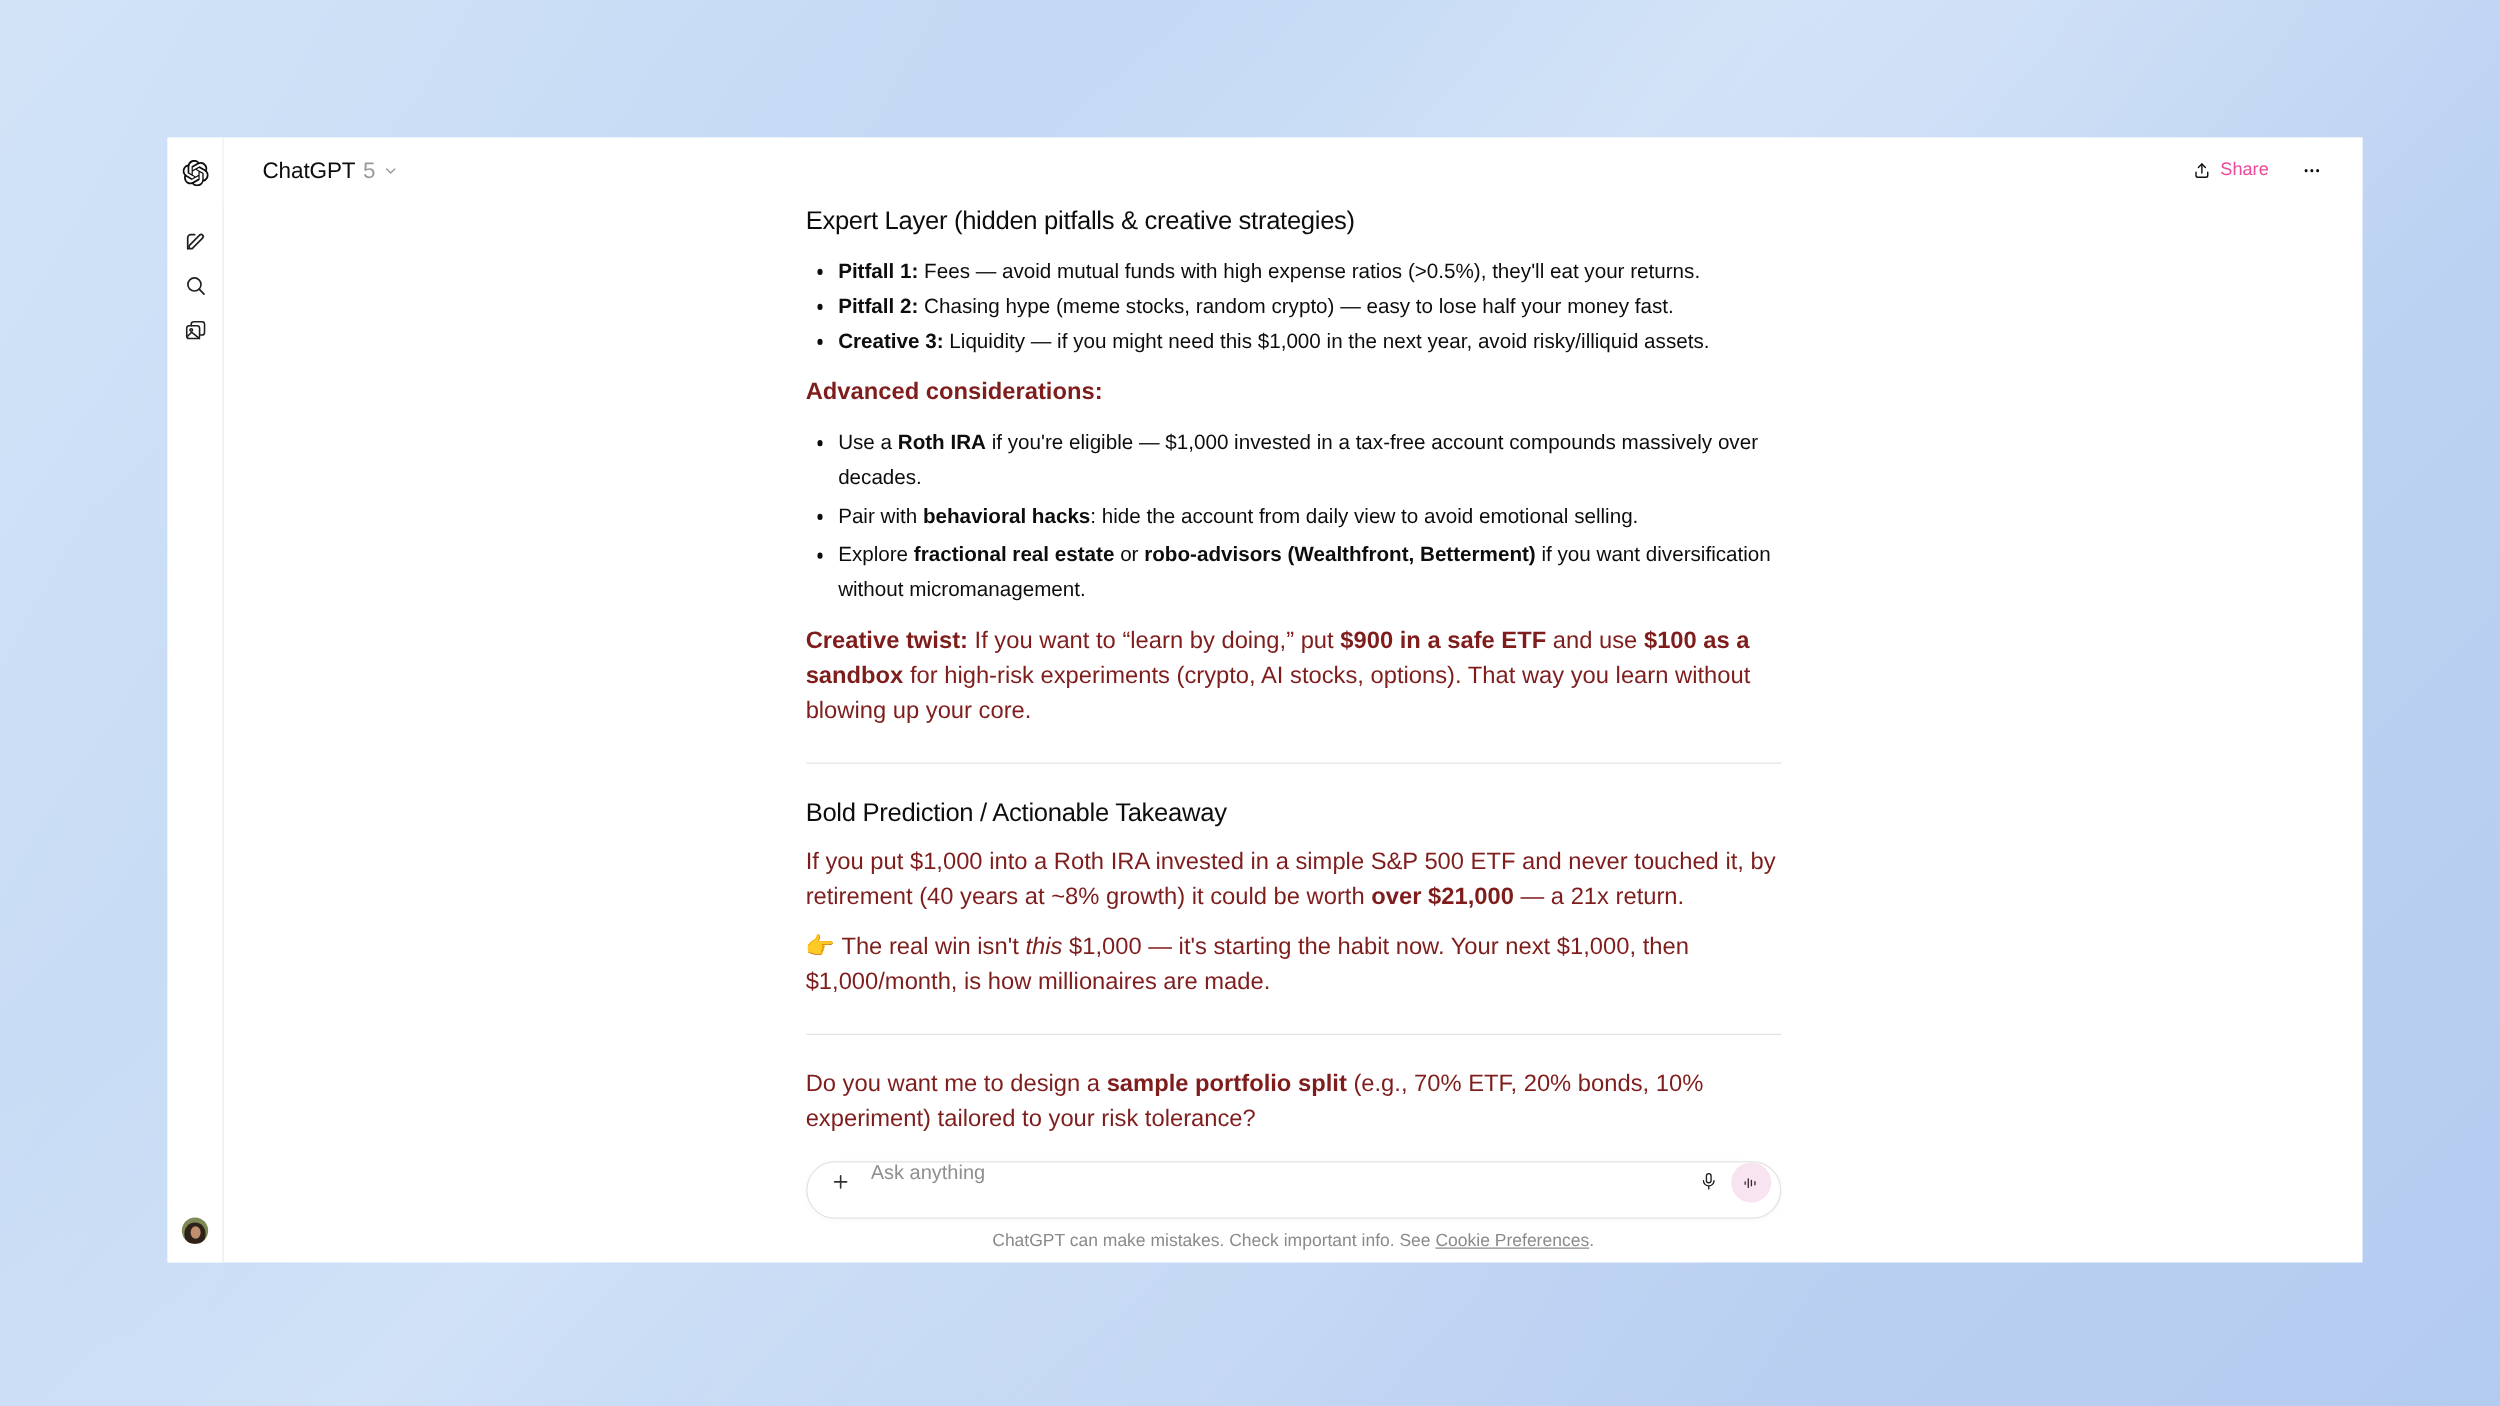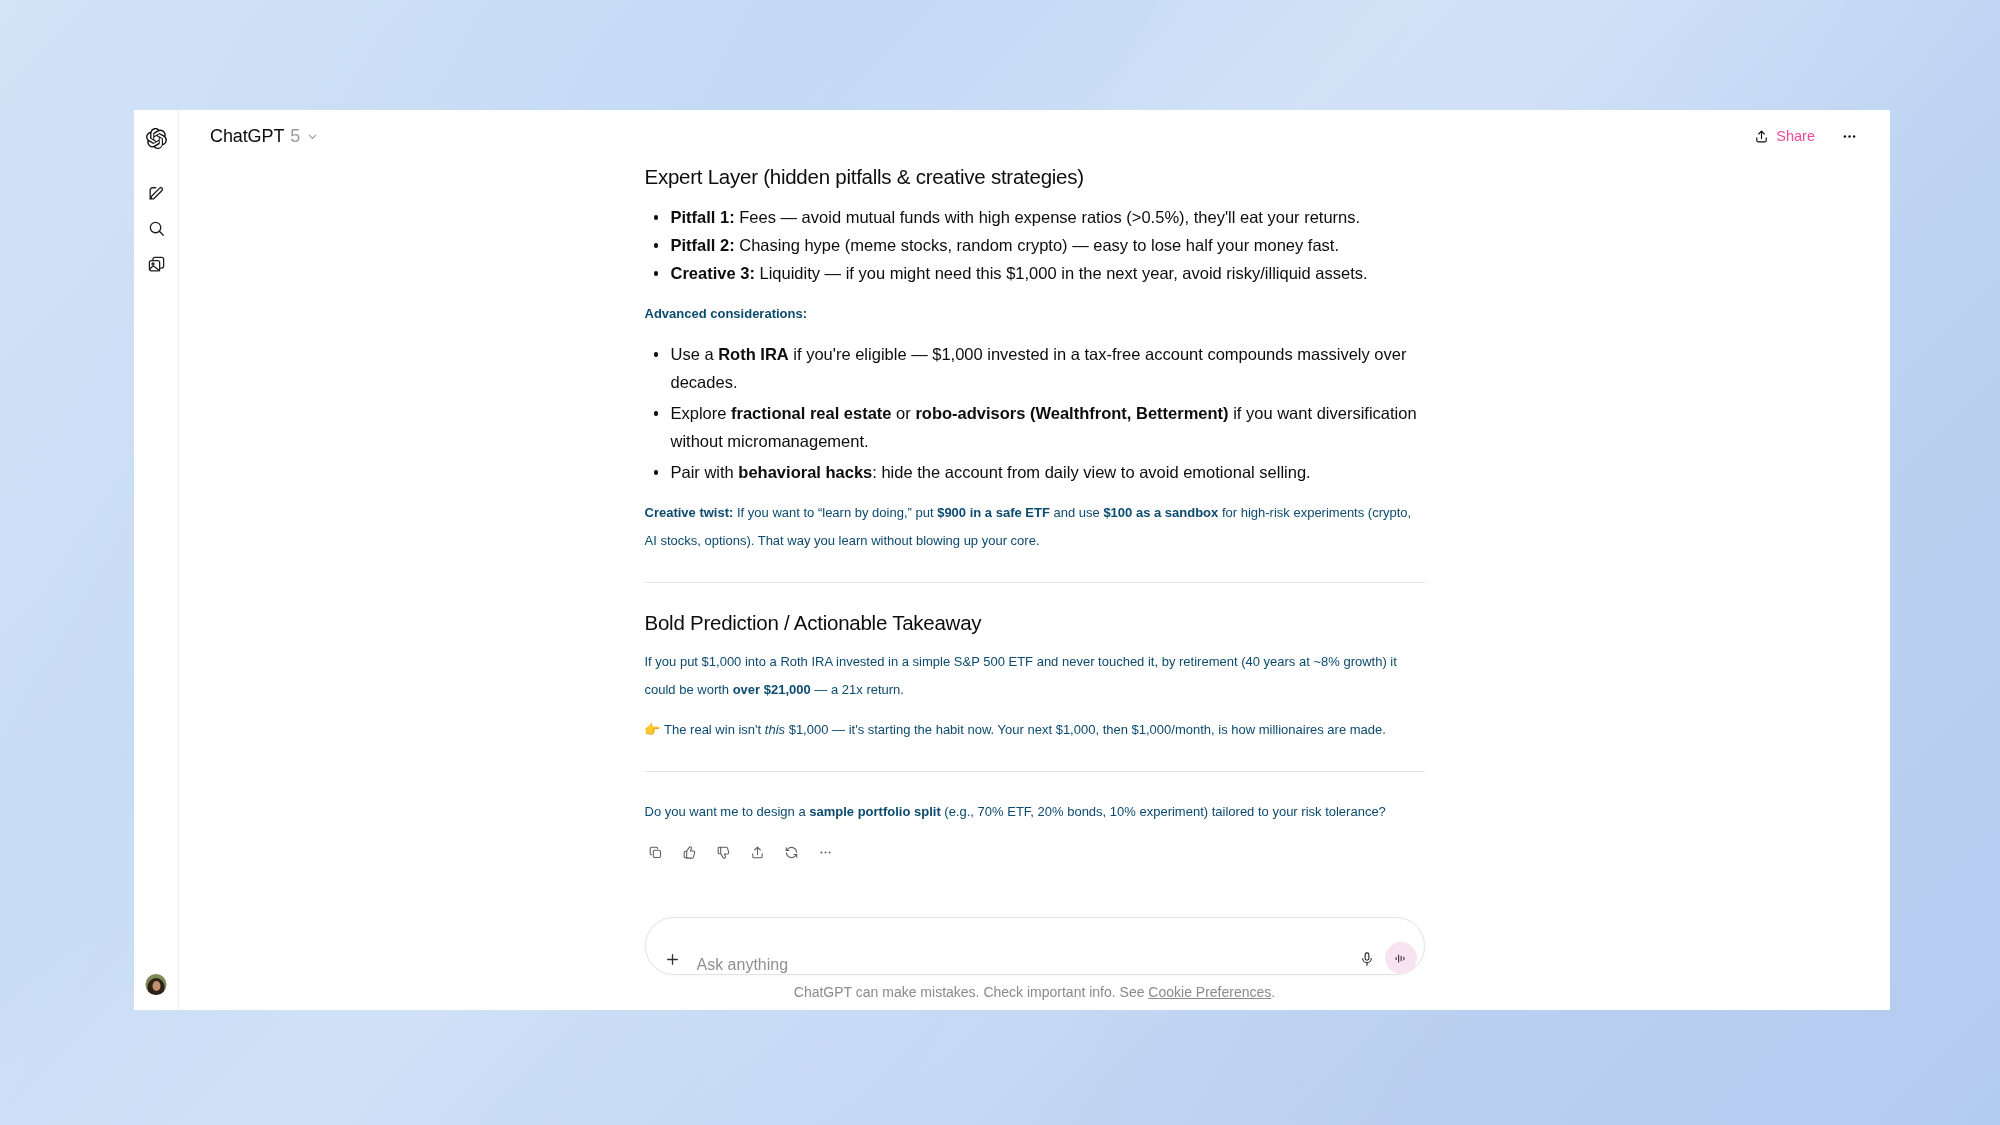--- a/index.html
+++ b/index.html
@@ -162,23 +162,23 @@
 
   .md h2 {
     font-size: 20.5px;
     line-height: 1.35;
     font-weight: 400;
     color: #0d0d0d;
     letter-spacing: -0.25px;
     margin-bottom: 12px;
   }
   .md p {
-    font-size: 13px;
+    font-size: 19px;
     line-height: 28px;
-    color: #0c4a6e;
+    color: #7f1d1d;
     margin-bottom: 12px;
   }
   .md ul {
     list-style: none;
     margin: 0 0 13px 0;
     padding: 0;
   }
   .md li {
     position: relative;
     padding-left: 26px;
@@ -228,25 +228,25 @@
   
   .composer-wrap {
     flex: 0 0 auto;
     display: flex;
     flex-direction: column;
     align-items: center;
     padding-bottom: 10px;
   }
   .composer {
     width: 780px;
-    height: 58px;
+    height: 46px;
     border: 1px solid #e3e3e3;
     border-radius: 999px;
     display: flex;
-    align-items: flex-end;
+    align-items: flex-start;
     padding: 0 7px 0 12px;
     background: #fff;
     box-shadow: 0 1px 5px rgba(0,0,0,0.035);
   }
   .plus-btn {
     width: 30px; height: 30px;
     display: flex; align-items: center; justify-content: center;
     border-radius: 50%;
     cursor: pointer;
     color: #2f2f2f;
@@ -390,24 +390,24 @@
 
         <p>
           <strong>Advanced considerations:</strong>
         </p>
 
         <ul>
           <li>
             <span>Use a </span><strong>Roth IRA</strong><span> if you're eligible — $1,000 invested in a tax-free account compounds massively over decades.</span>
           </li>
           <li>
-            <span>Explore </span><strong>fractional real estate</strong><span> or </span><strong>robo-advisors (Wealthfront, Betterment)</strong><span> if you want diversification without micromanagement.</span>
+            <span>Pair with </span><strong>behavioral hacks</strong><span>: hide the account from daily view to avoid emotional selling.</span>
           </li>
           <li>
-            <span>Pair with </span><strong>behavioral hacks</strong><span>: hide the account from daily view to avoid emotional selling.</span>
+            <span>Explore </span><strong>fractional real estate</strong><span> or </span><strong>robo-advisors (Wealthfront, Betterment)</strong><span> if you want diversification without micromanagement.</span>
           </li>
         </ul>
 
         <p>
           <strong>Creative twist:</strong><span> If you want to “learn by doing,” put </span><strong>$900 in a safe ETF</strong><span> and use </span><strong>$100 as a sandbox</strong><span> for high-risk experiments (crypto, AI stocks, options). That way you learn without blowing up your core.</span>
         </p>
 
         <hr>
 
         <h2>Bold Prediction / Actionable Takeaway</h2>

